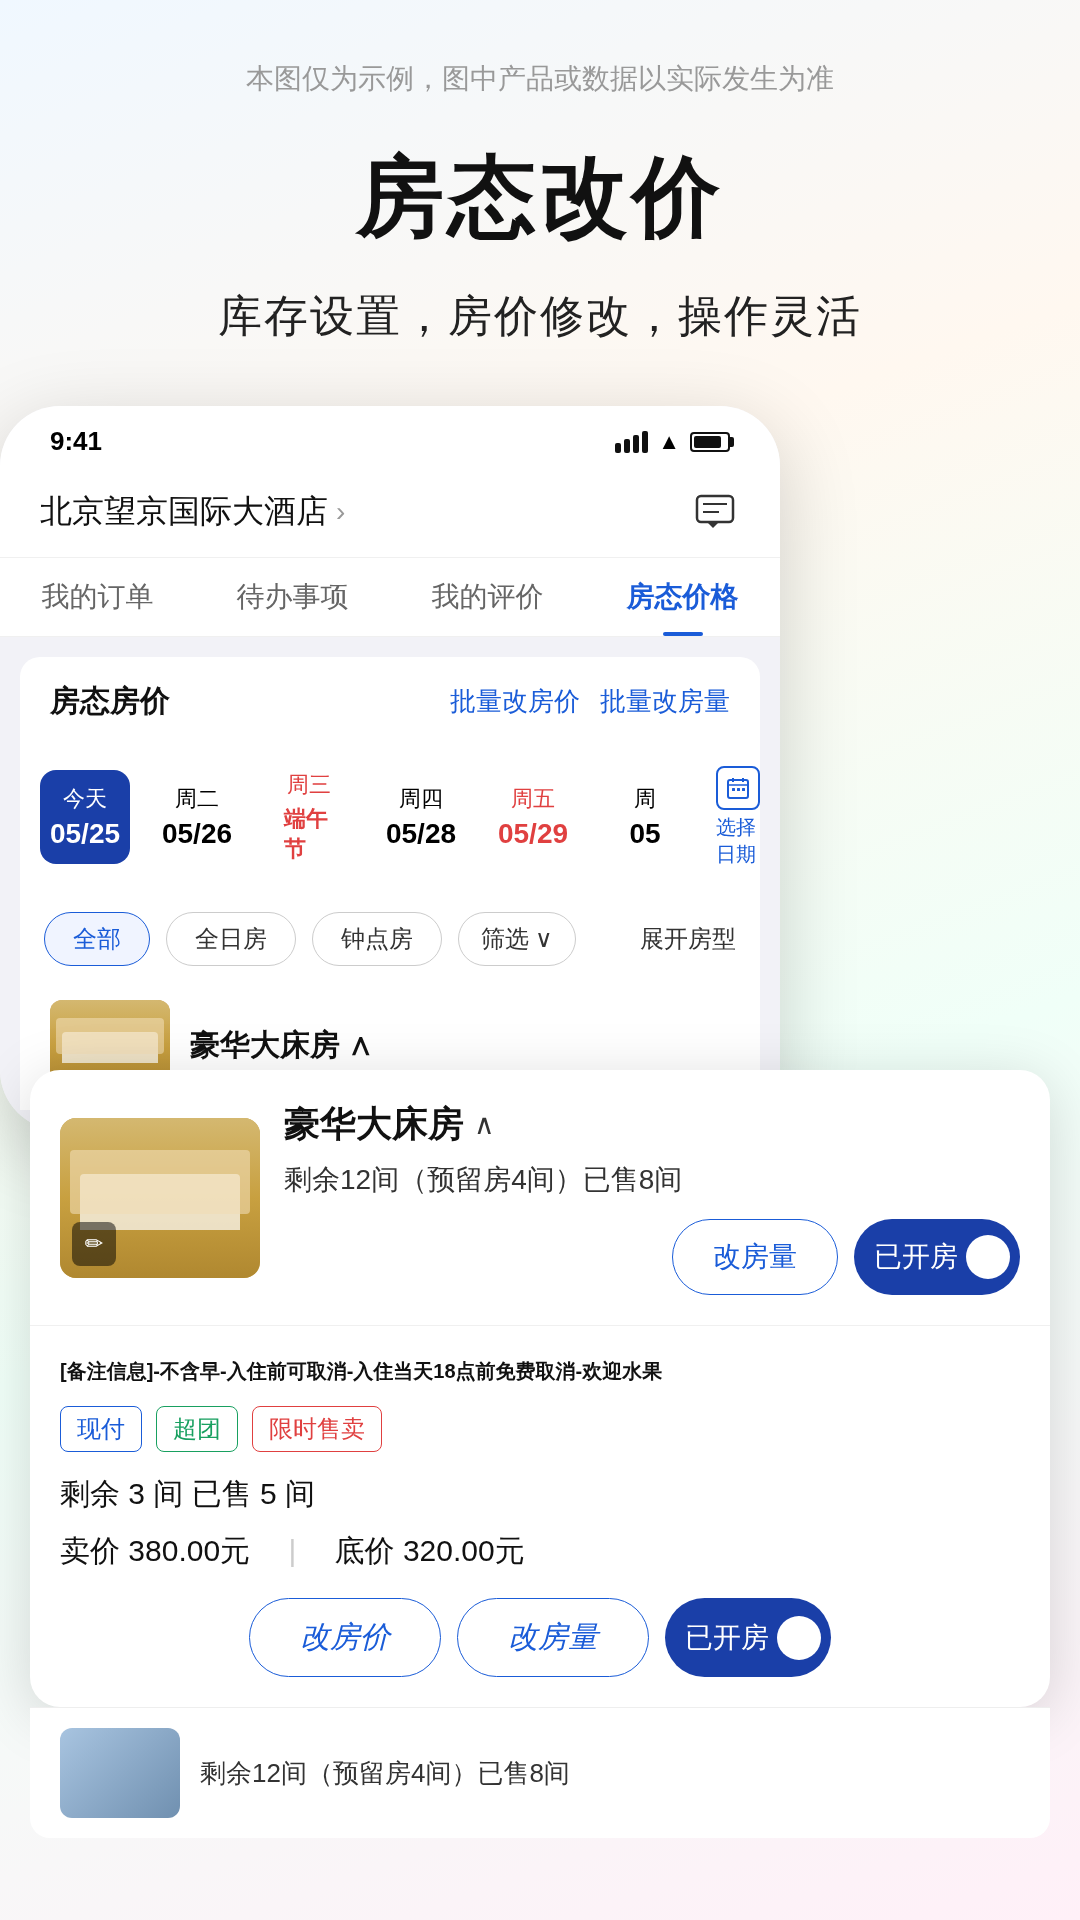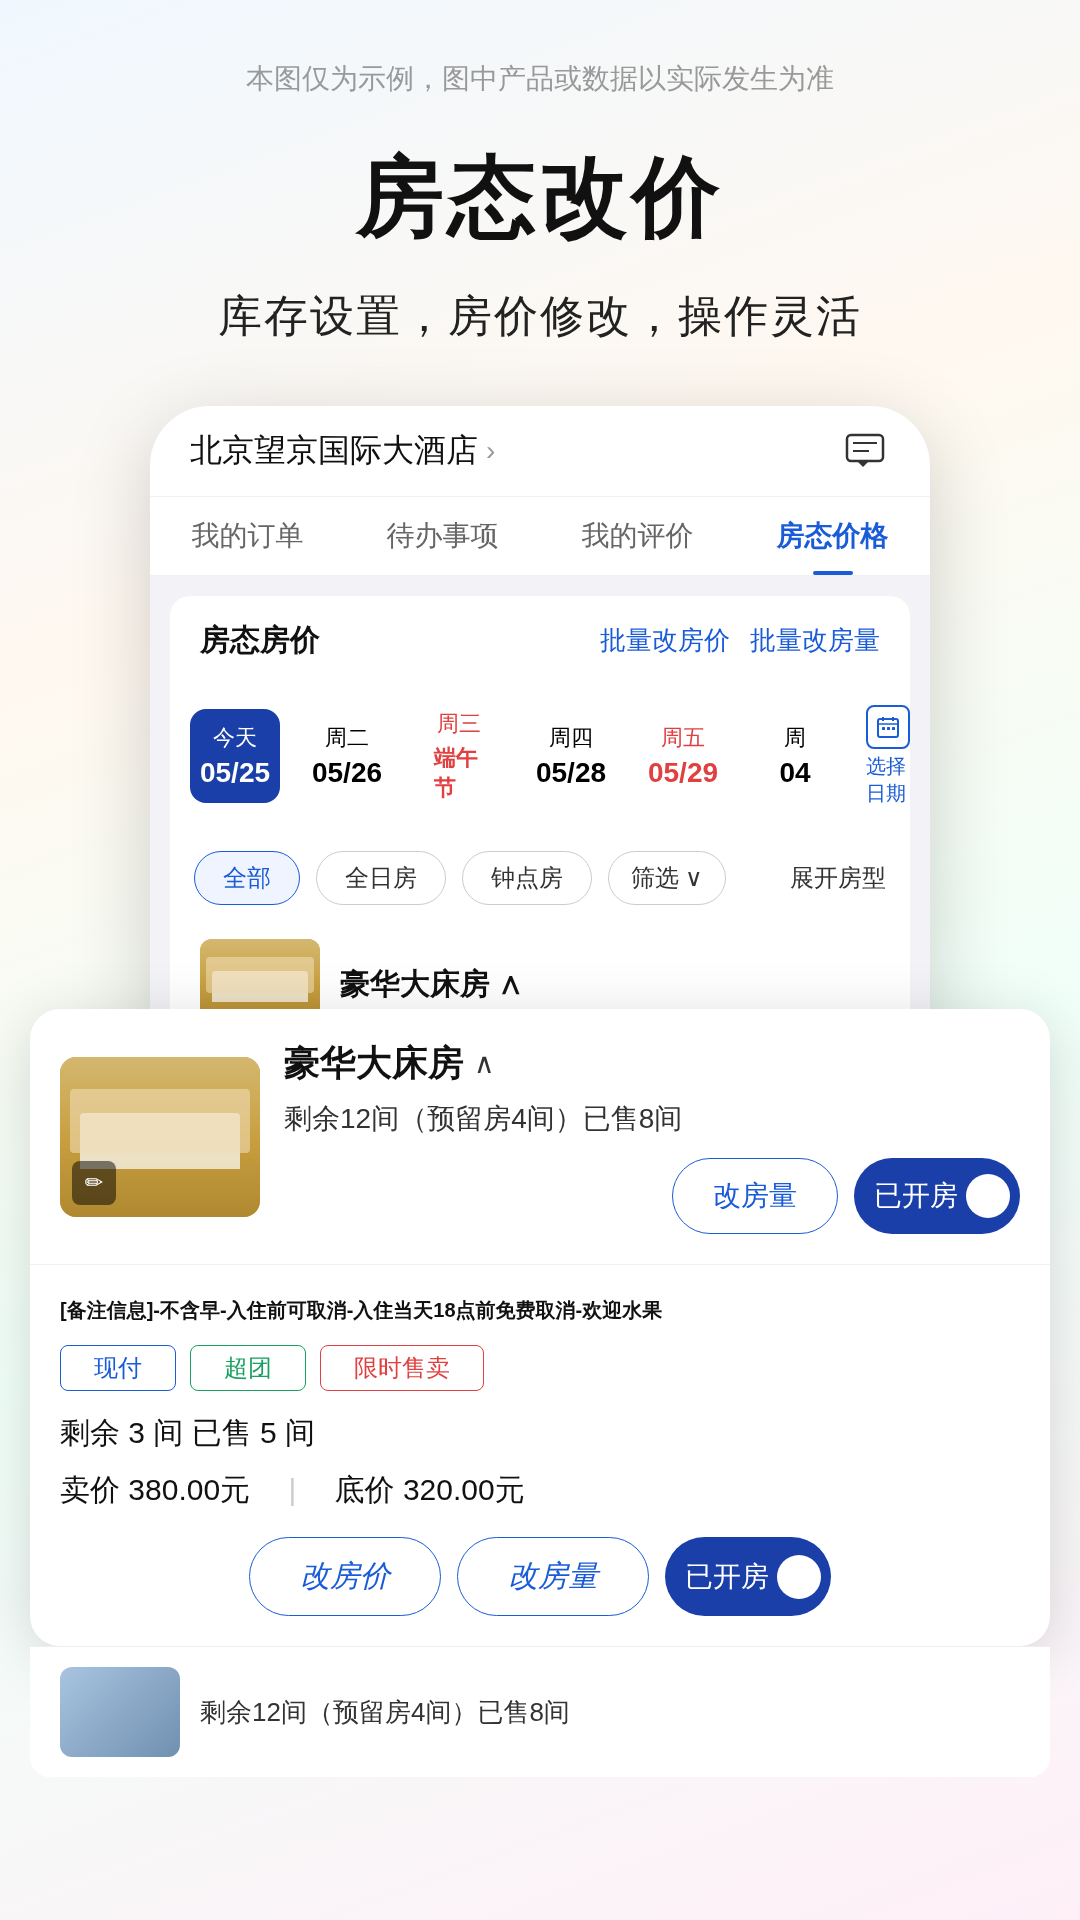--- a/index.html
+++ b/index.html
@@ -10,21 +10,20 @@
       background: linear-gradient(160deg, #f0f8ff 0%, #fff8f0 30%, #f0fff8 60%, #fff0f8 100%);
       font-family: -apple-system, 'PingFang SC', 'Hiragino Sans GB', 'Microsoft YaHei', sans-serif;
       overflow-x: hidden;
     }
 
     .page-wrapper {
       width: 1080px;
       min-height: 1920px;
       display: flex;
       flex-direction: column;
-      align-items: center;
       padding-top: 60px;
     }
 
     .disclaimer {
       color: #999;
       font-size: 28px;
       text-align: center;
       margin-bottom: 40px;
     }
 
@@ -463,21 +462,21 @@
       margin-bottom: 20px;
     }
 
     .tags-row {
       display: flex;
       gap: 14px;
       margin-bottom: 22px;
     }
 
     .tag {
-      padding: 6px 33px;
+      padding: 6px 16px;
       border-radius: 8px;
       font-size: 24px;
       border: 1.5px solid;
     }
 
     .tag-blue {
       color: #1a5cd8;
       border-color: #1a5cd8;
     }
 
@@ -576,20 +575,35 @@
 <div class="page-wrapper">
 
   <div class="disclaimer">本图仅为示例，图中产品或数据以实际发生为准</div>
 
   <h1 class="main-title">房态改价</h1>
 
   <p class="subtitle">库存设置，房价修改，操作灵活</p>
 
   <div class="phone-mockup">
 
+    <div class="phone-status-bar">
+      <span>9:41</span>
+      <div class="status-icons">
+        <div class="signal-bars">
+          <div class="signal-bar" style="height:10px;"></div>
+          <div class="signal-bar" style="height:14px;"></div>
+          <div class="signal-bar" style="height:18px;"></div>
+          <div class="signal-bar" style="height:22px;"></div>
+        </div>
+        <span class="wifi-icon">▲</span>
+        <div class="battery-icon">
+          <div class="battery-fill"></div>
+        </div>
+      </div>
+    </div>
 
     <div class="app-header">
       <div class="hotel-name">
         <span>北京望京国际大酒店</span>
         <span class="chevron-right">›</span>
       </div>
       <div class="message-icon">
         <svg width="40" height="36" viewBox="0 0 40 36">
           <rect x="2" y="2" width="36" height="26" rx="4" fill="none" stroke="#333" stroke-width="2.5"></rect>
           <line x1="8" y1="10" x2="32" y2="10" stroke="#333" stroke-width="2"></line>
@@ -632,21 +646,21 @@
         <div class="date-item">
           <span class="day-label">周四</span>
           <span class="date-num">05/28</span>
         </div>
         <div class="date-item weekend">
           <span class="day-label">周五</span>
           <span class="date-num">05/29</span>
         </div>
         <div class="date-item">
           <span class="day-label">周</span>
-          <span class="date-num">04</span>
+          <span class="date-num">05</span>
         </div>
         <div class="calendar-btn">
           <div class="calendar-icon-box">
             <svg width="24" height="24" viewBox="0 0 24 24">
               <rect x="2" y="4" width="20" height="18" rx="2" fill="none" stroke="#1a5cd8" stroke-width="2"></rect>
               <line x1="7" y1="2" x2="7" y2="6" stroke="#1a5cd8" stroke-width="2"></line>
               <line x1="17" y1="2" x2="17" y2="6" stroke="#1a5cd8" stroke-width="2"></line>
               <line x1="2" y1="9" x2="22" y2="9" stroke="#1a5cd8" stroke-width="1.5"></line>
               <rect x="6" y="12" width="3" height="3" fill="#1a5cd8" rx="0.5"></rect>
               <rect x="11" y="12" width="3" height="3" fill="#1a5cd8" rx="0.5"></rect>

